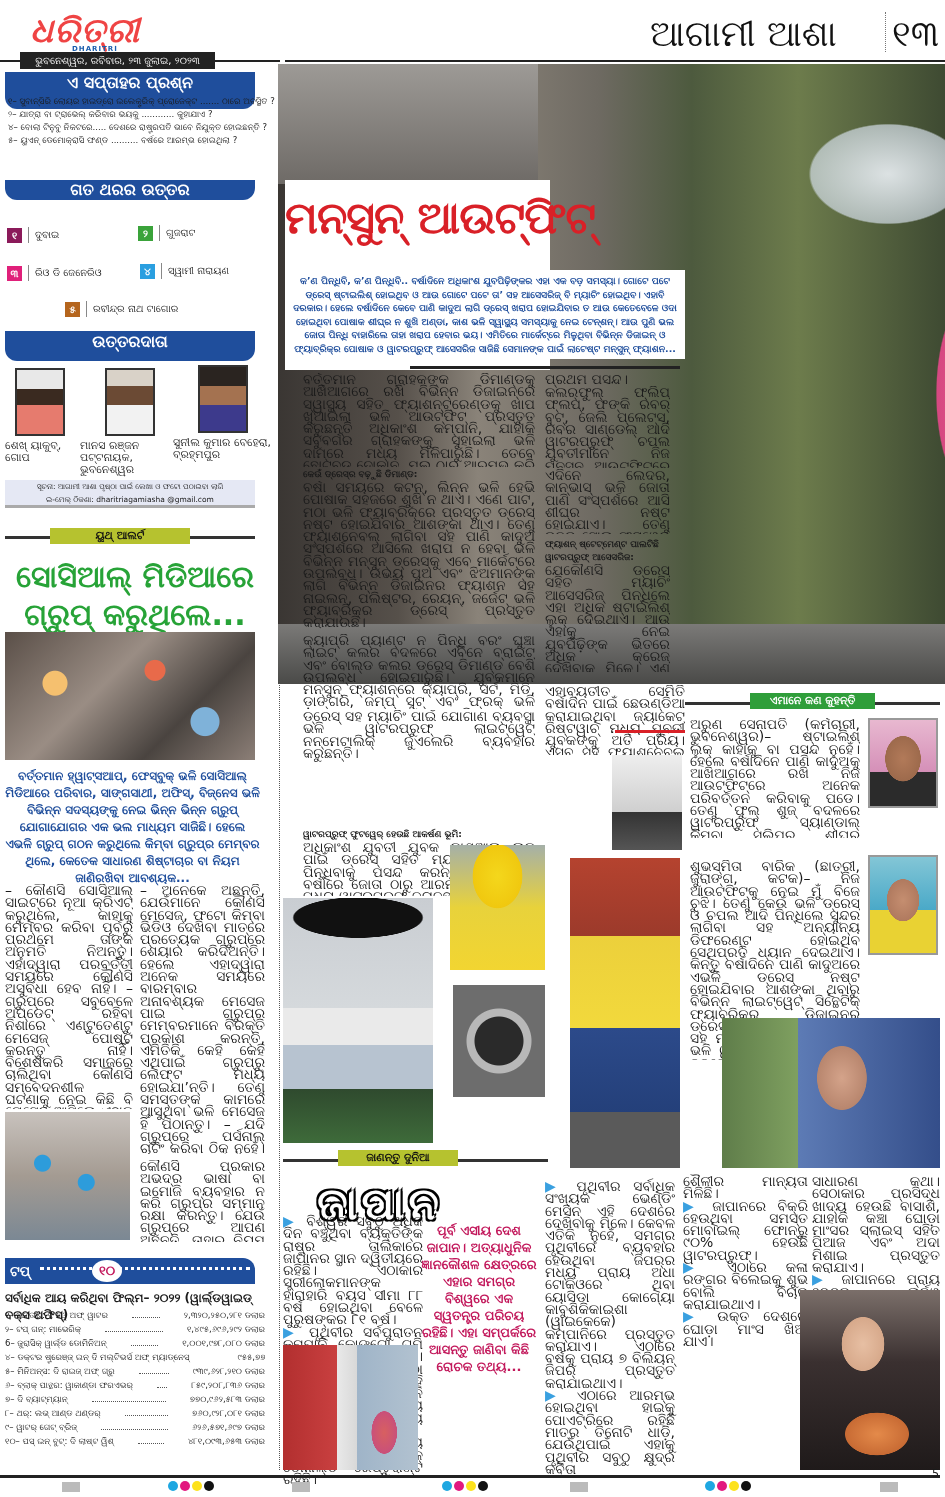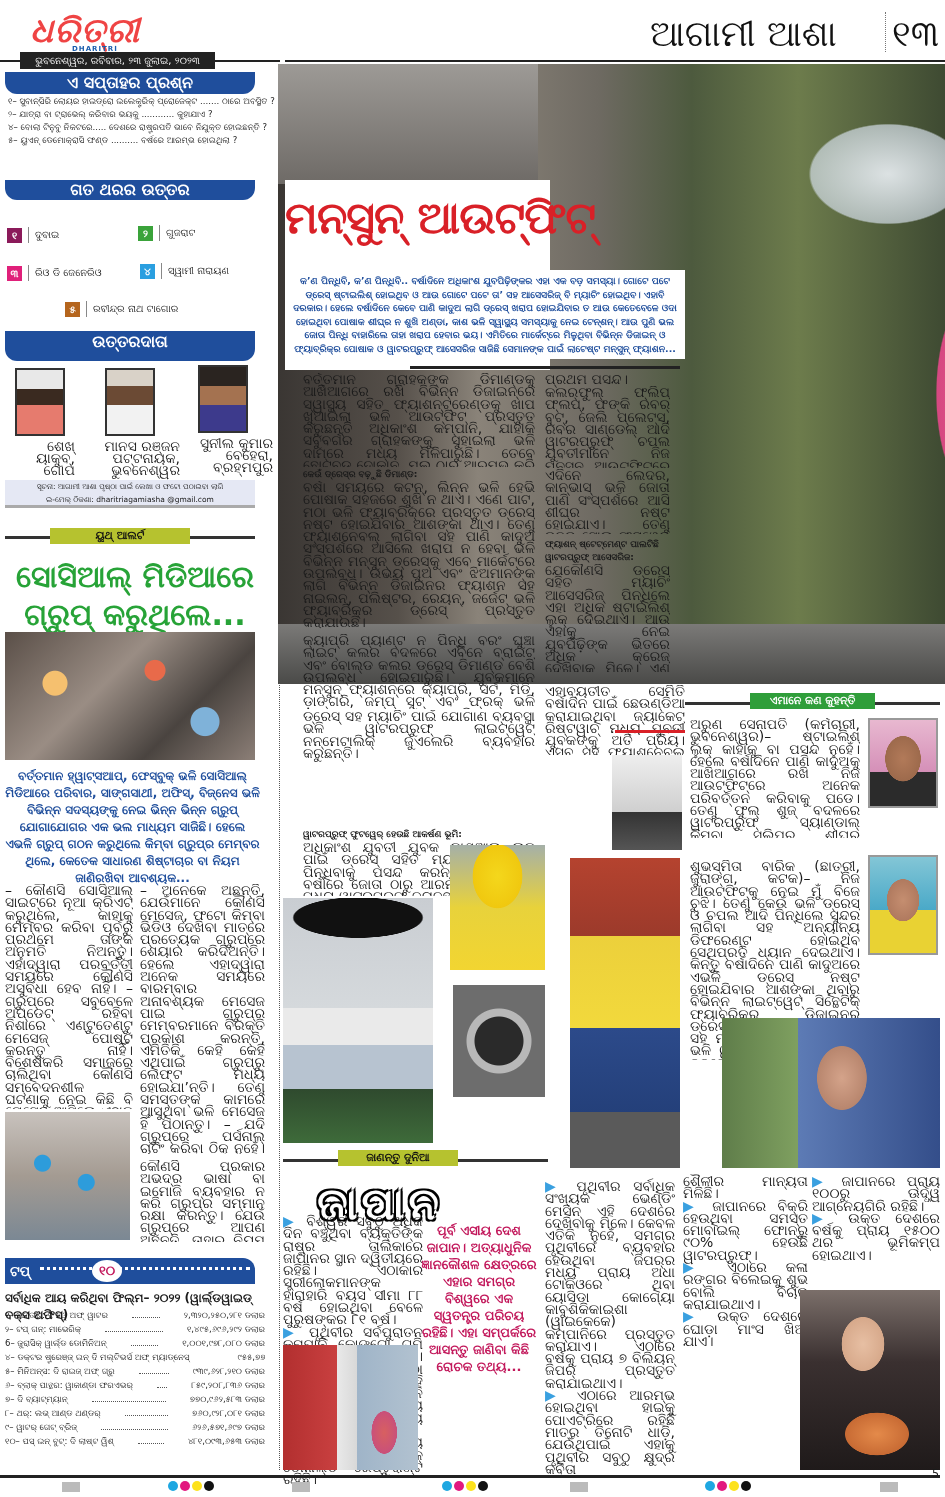--- a/index.html
+++ b/index.html
@@ -18,21 +18,21 @@
   .page-num { left: 892px; top: 8px; font-size: 36px; color: #111; }
 
   
   .blue-header { background: #1f4e9c; color: #fff; font-weight: bold; font-size: 16px; text-align: center; border-radius: 0 0 12px 12px; }
   .q-list { left: 8px; top: 95px; width: 270px; font-size: 8.6px; line-height: 13px; }
   .answers { left: 5px; top: 225px; width: 270px; height: 100px; }
   .ans { position: absolute; display: flex; align-items: center; gap: 6px; font-size: 10px; }
   .ans .num { width: 15px; height: 15px; color: #fff; font-weight: bold; font-size: 10px; text-align: center; line-height: 15px; }
   .ans .bar { width: 1px; height: 16px; background: #888; }
   .respondents { left: 5px; top: 368px; width: 270px; }
-  .resp { position: absolute; text-align: right; font-size: 14px; line-height: 12px; }
+  .resp { position: absolute; text-align: left; font-size: 11px; line-height: 12px; }
   .resp .photo { width: 50px; height: 68px; margin: 0 auto 4px; border: 2px solid #333; }
   .notice { left: 5px; top: 480px; width: 250px; height: 28px; background: #e5e8f4; text-align: center; font-size: 7.5px; line-height: 13px; border-bottom: 3px solid #aaa; }
   .dotted-vsep { border-left: 1px dotted #555; }
 
   .tag-banner { background: #b6c22f; color: #111; font-weight: bold; text-align: center; font-size: 11px; line-height: 16px; }
   .tag-rule { height: 3px; background: #333; }
   .headline-green { color: #27a337; font-weight: bold; font-size: 30px; line-height: 38px; text-align: center; }
 
   .img-block { overflow: hidden; }
   .intro-blue { color: #1f4e9c; font-weight: bold; font-size: 12px; line-height: 17px; text-align: center; }
@@ -69,21 +69,21 @@
 <div class="abs logo-sub">DHARITRI</div>
 <div class="abs mast-rule-left"></div>
 <div class="abs date-bar">ଭୁବନେଶ୍ୱର, ରବିବାର, ୨୩ ଜୁଲାଇ, ୨୦୨୩</div>
 <div class="abs mast-rule-right"></div>
 <div class="abs page-section">ଆଗାମୀ ଆଶା</div>
 <div class="abs page-num-sep"></div>
 <div class="abs page-num">୧୩</div>
 
 <div class="abs dotted-vsep" style="left:279px; top:70px; height:1400px;"></div>
 
-<div class="abs blue-header" style="left:5px; top:72px; width:250px; height:22px; line-height:22px;">ଏ ସପ୍ତାହର ପ୍ରଶ୍ନ</div>
+<div class="abs blue-header" style="left:5px; top:72px; width:250px; height:37px; line-height:22px;">ଏ ସପ୍ତାହର ପ୍ରଶ୍ନ</div>
 <div class="abs q-list">
   <div>୧– ସୁବାନ୍ସିରି ଲୋୟର ହାଇଡ୍ରୋ ଇଲେକ୍ଟ୍ରିକ୍ ପ୍ରୋଜେକ୍ଟ ....... ଠାରେ ଅବସ୍ଥିତ ?</div>
   <div>୨– ଯାତ୍ରା ବା ଟ୍ରାଭେଲ୍ କରିବାର ଭୟକୁ ............ କୁହାଯାଏ ?</div>
   <div>୪– ବୋଲା ଟିନୁବୁ ନିକଟରେ..... ଦେଶରେ ରାଷ୍ଟ୍ରପତି ଭାବେ ନିଯୁକ୍ତ ହୋଇଛନ୍ତି ?</div>
   <div>୫– ୟୁଏନ୍ ଡେମୋକ୍ରାସି ଫଣ୍ଡ .......... ବର୍ଷରେ ଆରମ୍ଭ ହୋଇଥିଲା ?</div>
 </div>
 
 <div class="abs blue-header" style="left:5px; top:180px; width:250px; height:20px; line-height:20px;">ଗତ ଥରର ଉତ୍ତର</div>
 <div class="abs answers">
   <div class="ans" style="left:2px; top:2px;">
@@ -288,20 +288,21 @@
   <div class="col-text"><span class="bullet">▶</span> <span>ଏଠାରେ ଆରମ୍ଭ ହୋଇଥିବା ହାଇକୁ ପୋଏଟ୍ରିରେ ରହିଛି ମାତ୍ର ତିନୋଟି ଧାଡ଼ି, ଯେଉଁଥିପାଇଁ ଏହାକୁ ପୃଥିବୀର ସବୁଠୁ କ୍ଷୁଦ୍ର କବିତା</span></div>
 </div>
 
 <div class="abs" style="left:683px; top:1175px; width:125px;">
   <div class="col-text">ଶୈଳୀର ମାନ୍ୟତା ମିଳିଛି।</div>
   <div class="col-text"><span class="bullet">▶</span> <span>ଜାପାନରେ ବିକ୍ରି ହେଉଥିବା ସମସ୍ତ ମୋବାଇଲ୍ ଫୋନ୍‌ରୁ ୯୦% ହେଉଛି ୱାଟରପ୍ରୁଫ୍।</span></div>
   <div class="col-text"><span class="bullet">▶</span> <span>ଏଠାରେ କଳା ରଙ୍ଗର ବିଲେଇକୁ ଶୁଭ ବୋଲି ବିଚାର କରାଯାଇଥାଏ।</span></div>
   <div class="col-text"><span class="bullet">▶</span> <span>ଉକ୍ତ ଦେଶରେ ଘୋଡ଼ା ମାଂସ ଖିଆ ଯାଏ।</span></div>
 </div>
 <div class="abs" style="left:812px; top:1175px; width:128px;">
+  <div class="col-text">ସାଧାରଣ କଥା। ସେଠାକାର ପ୍ରସିଦ୍ଧ ଖାଦ୍ୟ ହେଉଛି ବାସାଶି, ଯାହାକି କଞ୍ଚା ଘୋଡ଼ା ମାଂସର ସ୍ଲାଇସ୍ ସହିତ ପିଆଜ ଏବଂ ଅଦା ମିଶାଇ ପ୍ରସ୍ତୁତ କରାଯାଏ।</div>
   <div class="col-text"><span class="bullet">▶</span> <span>ଜାପାନରେ ପ୍ରାୟ ୧୦୦ରୁ ଊର୍ଦ୍ଧ୍ୱ ଆଗ୍ନେୟଗିରି ରହିଛି।</span></div>
   <div class="col-text"><span class="bullet">▶</span> <span>ଉକ୍ତ ଦେଶରେ ବର୍ଷକୁ ପ୍ରାୟ ୧୫୦୦ ଥର ଭୂମିକମ୍ପ ହୋଇଥାଏ।</span></div>
 </div>
 <div class="abs img-block" style="left:800px; top:1290px; width:140px; height:180px; background:
   radial-gradient(ellipse 30px 38px at 45% 30%, #e7bfa3 0, #d7a98b 70%, transparent 72%),
   radial-gradient(ellipse 45px 30px at 55% 80%, #e48a4a 0, #c86b34 70%, transparent 72%),
   linear-gradient(#7b6f6a,#3a3030 40%,#1f1a1a);"></div>
 
 <div class="abs bottom-rule"></div>
 <div class="abs" style="left:932px; top:1466px; font-size:11px;">5</div>

